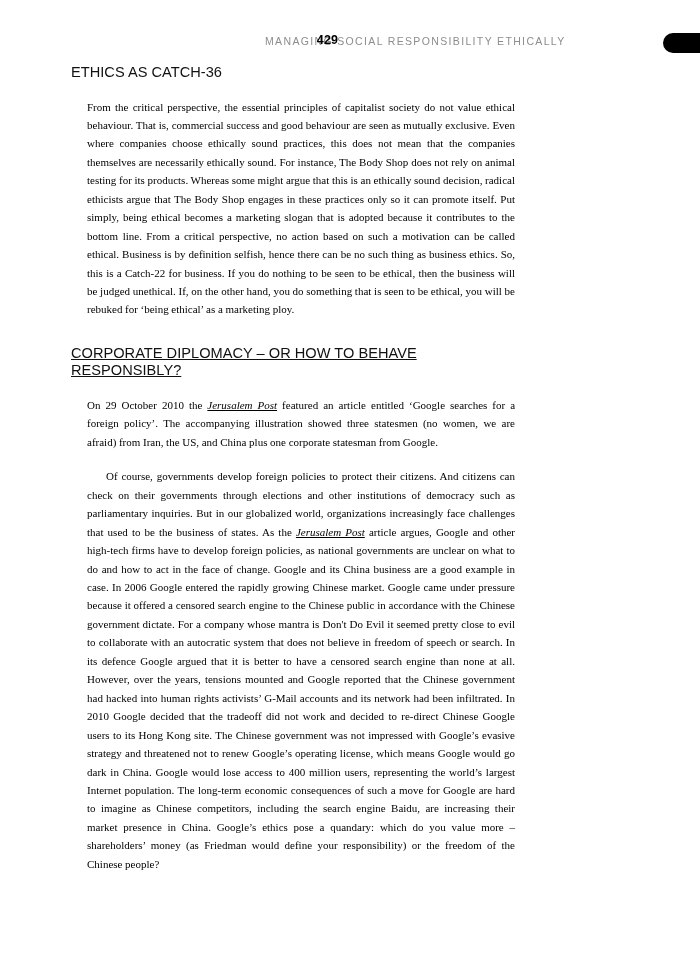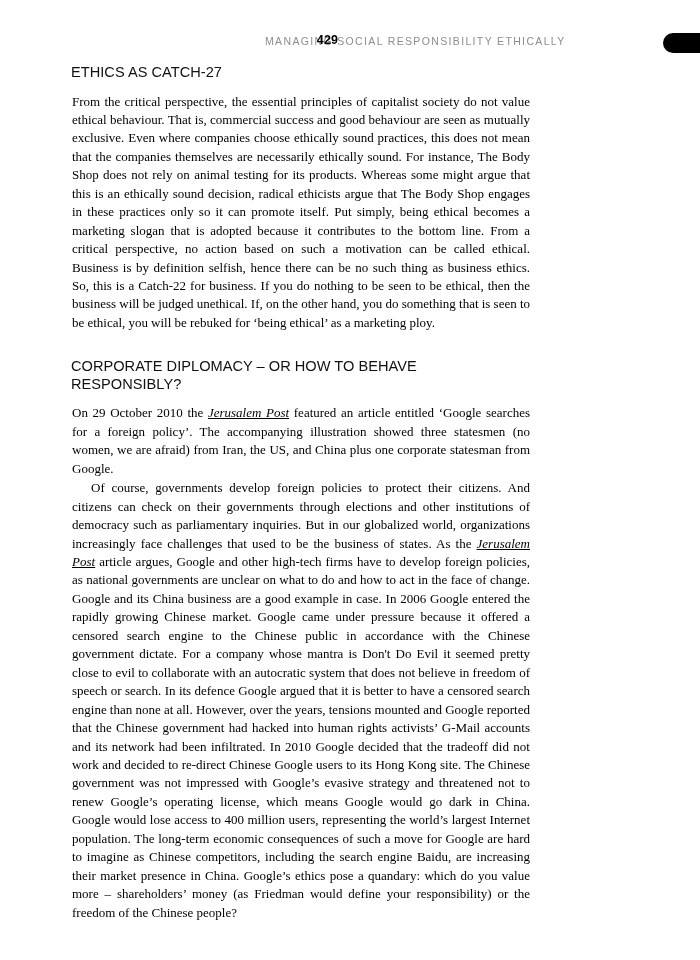--- a/index.html
+++ b/index.html
@@ -77,27 +77,28 @@
     font-family: "Liberation Sans", sans-serif;
     font-size: 14.6px;
     font-weight: 400;
     color: #111111;
     letter-spacing: 0.02px;
     margin: 0 0 11px 0;
     line-height: 1.2;
   }
   h2.section-head.second {
     margin-top: 26px;
+    text-decoration: underline;
   }
 
   p.body {
-    font-size: 13px;
+    font-size: 11px;
     line-height: 18.45px;
     text-align: justify;
-    margin: 1px;
+    margin: 16px;
     hyphens: auto;
     -webkit-hyphens: auto;
     text-justify: inter-word;
     word-spacing: -0.1px;
   }
   p.body.indented {
     text-indent: 19px;
   }
   .ital {
     font-style: italic;
@@ -111,21 +112,21 @@
 
   <div class="running-head">
     <div class="running-head-title">MANAGING SOCIAL RESPONSIBILITY ETHICALLY</div>
     <div class="folio">429</div>
   </div>
 
   <div class="thumb-tab"></div>
 
   <div class="column">
     <div id="sections-container">
-        <h2 class="section-head">ETHICS AS CATCH-27</h2>
+        <h2 class="section-head">ETHICS AS CATCH-36</h2>
         <p class="body"><span>From the critical perspective, the essential principles of capitalist society do not value ethical behaviour. That is, commercial success and good behaviour are seen as mutually exclusive. Even where companies choose ethically sound practices, this does not mean that the companies themselves are necessarily ethically sound. For instance, The Body Shop does not rely on animal testing for its products. Whereas some might argue that this is an ethically sound decision, radical ethicists argue that The Body Shop engages in these practices only so it can promote itself. Put simply, being ethical becomes a marketing slogan that is adopted because it contributes to the bottom line. From a critical perspective, no action based on such a motivation can be called ethical. Business is by definition selfish, hence there can be no such thing as business ethics. So, this is a Catch-22 for business. If you do nothing to be seen to be ethical, then the business will be judged unethical. If, on the other hand, you do something that is seen to be ethical, you will be rebuked for ‘being ethical’ as a marketing ploy.</span></p>
         <h2 class="section-head second">CORPORATE DIPLOMACY – OR HOW TO BEHAVE RESPONSIBLY?</h2>
         <p class="body"><span>On 29 October 2010 the </span><span class="ital">Jerusalem Post</span><span> featured an article entitled ‘Google searches for a foreign policy’. The accompanying illustration showed three statesmen (no women, we are afraid) from Iran, the US, and China plus one corporate statesman from Google.</span></p>
         <p class="body indented"><span>Of course, governments develop foreign policies to protect their citizens. And citizens can check on their governments through elections and other institutions of democracy such as parliamentary inquiries. But in our globalized world, organizations increasingly face challenges that used to be the business of states. As the </span><span class="ital">Jerusalem Post</span><span> article argues, Google and other high-tech firms have to develop foreign policies, as national governments are unclear on what to do and how to act in the face of change. Google and its China business are a good example in case. In 2006 Google entered the rapidly growing Chinese market. Google came under pressure because it offered a censored search engine to the Chinese public in accordance with the Chinese government dictate. For a company whose mantra is Don't Do Evil it seemed pretty close to evil to collaborate with an autocratic system that does not believe in freedom of speech or search. In its defence Google argued that it is better to have a censored search engine than none at all. However, over the years, tensions mounted and Google reported that the Chinese government had hacked into human rights activists’ G-Mail accounts and its network had been infiltrated. In 2010 Google decided that the tradeoff did not work and decided to re-direct Chinese Google users to its Hong Kong site. The Chinese government was not impressed with Google’s evasive strategy and threatened not to renew Google’s operating license, which means Google would go dark in China. Google would lose access to 400 million users, representing the world’s largest Internet population. The long-term economic consequences of such a move for Google are hard to imagine as Chinese competitors, including the search engine Baidu, are increasing their market presence in China. Google’s ethics pose a quandary: which do you value more – shareholders’ money (as Friedman would define your responsibility) or the freedom of the Chinese people?</span></p>
       </div>
   </div>
 
 </div>
 
 </body></html>

